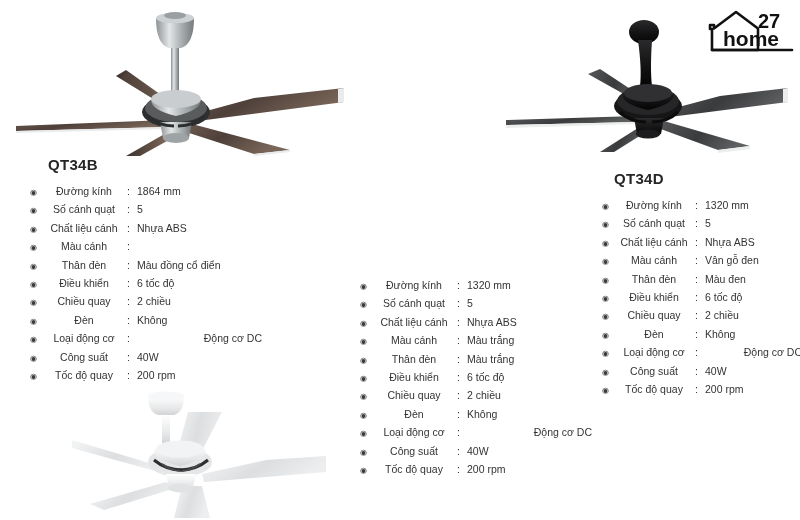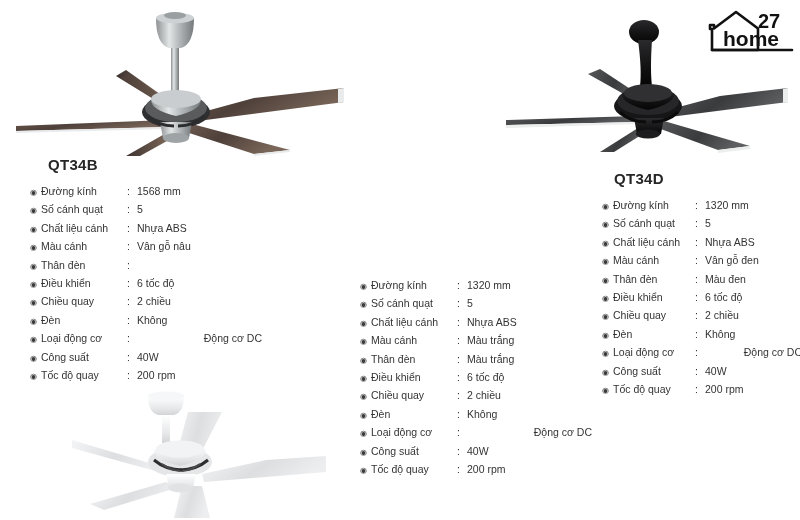--- a/index.html
+++ b/index.html
@@ -74,20 +74,21 @@
   .bullet {
     flex: 0 0 auto;
     width: 11px;
     font-size: 8px;
     color: #3a3a3a;
     line-height: 16.4px;
   }
   .spec-label {
     flex: 0 0 auto;
     width: 86px;
+    text-align: center;
   }
   #block-qt34d .spec-label { width: 82px; }
   .spec-colon {
     flex: 0 0 auto;
     width: 10px;
     text-align: left;
   }
   .spec-value {
     flex: 1 1 auto;
   }
@@ -258,44 +259,44 @@
 
   <div class="clipped-caption"></div>
 
   <div class="spec-block" id="block-qt34b">
     <div class="model-title">QT34B</div>
     <ul class="spec-list">
       <li class="spec-row">
         <span class="bullet">◉</span>
         <span class="spec-label">Đường kính</span>
         <span class="spec-colon">:</span>
-        <span class="spec-value">1568 mm</span>
+        <span class="spec-value">1864 mm</span>
       </li>
       <li class="spec-row">
         <span class="bullet">◉</span>
         <span class="spec-label">Số cánh quạt</span>
         <span class="spec-colon">:</span>
         <span class="spec-value">5</span>
       </li>
       <li class="spec-row">
         <span class="bullet">◉</span>
         <span class="spec-label">Chất liệu cánh</span>
         <span class="spec-colon">:</span>
         <span class="spec-value">Nhựa ABS</span>
       </li>
       <li class="spec-row">
         <span class="bullet">◉</span>
         <span class="spec-label">Màu cánh</span>
         <span class="spec-colon">:</span>
-        <span class="spec-value">Vân gỗ nâu</span>
       </li>
       <li class="spec-row">
         <span class="bullet">◉</span>
         <span class="spec-label">Thân đèn</span>
         <span class="spec-colon">:</span>
+        <span class="spec-value">Màu đồng cổ điển</span>
       </li>
       <li class="spec-row">
         <span class="bullet">◉</span>
         <span class="spec-label">Điều khiển</span>
         <span class="spec-colon">:</span>
         <span class="spec-value">6 tốc độ</span>
       </li>
       <li class="spec-row">
         <span class="bullet">◉</span>
         <span class="spec-label">Chiều quay</span>

